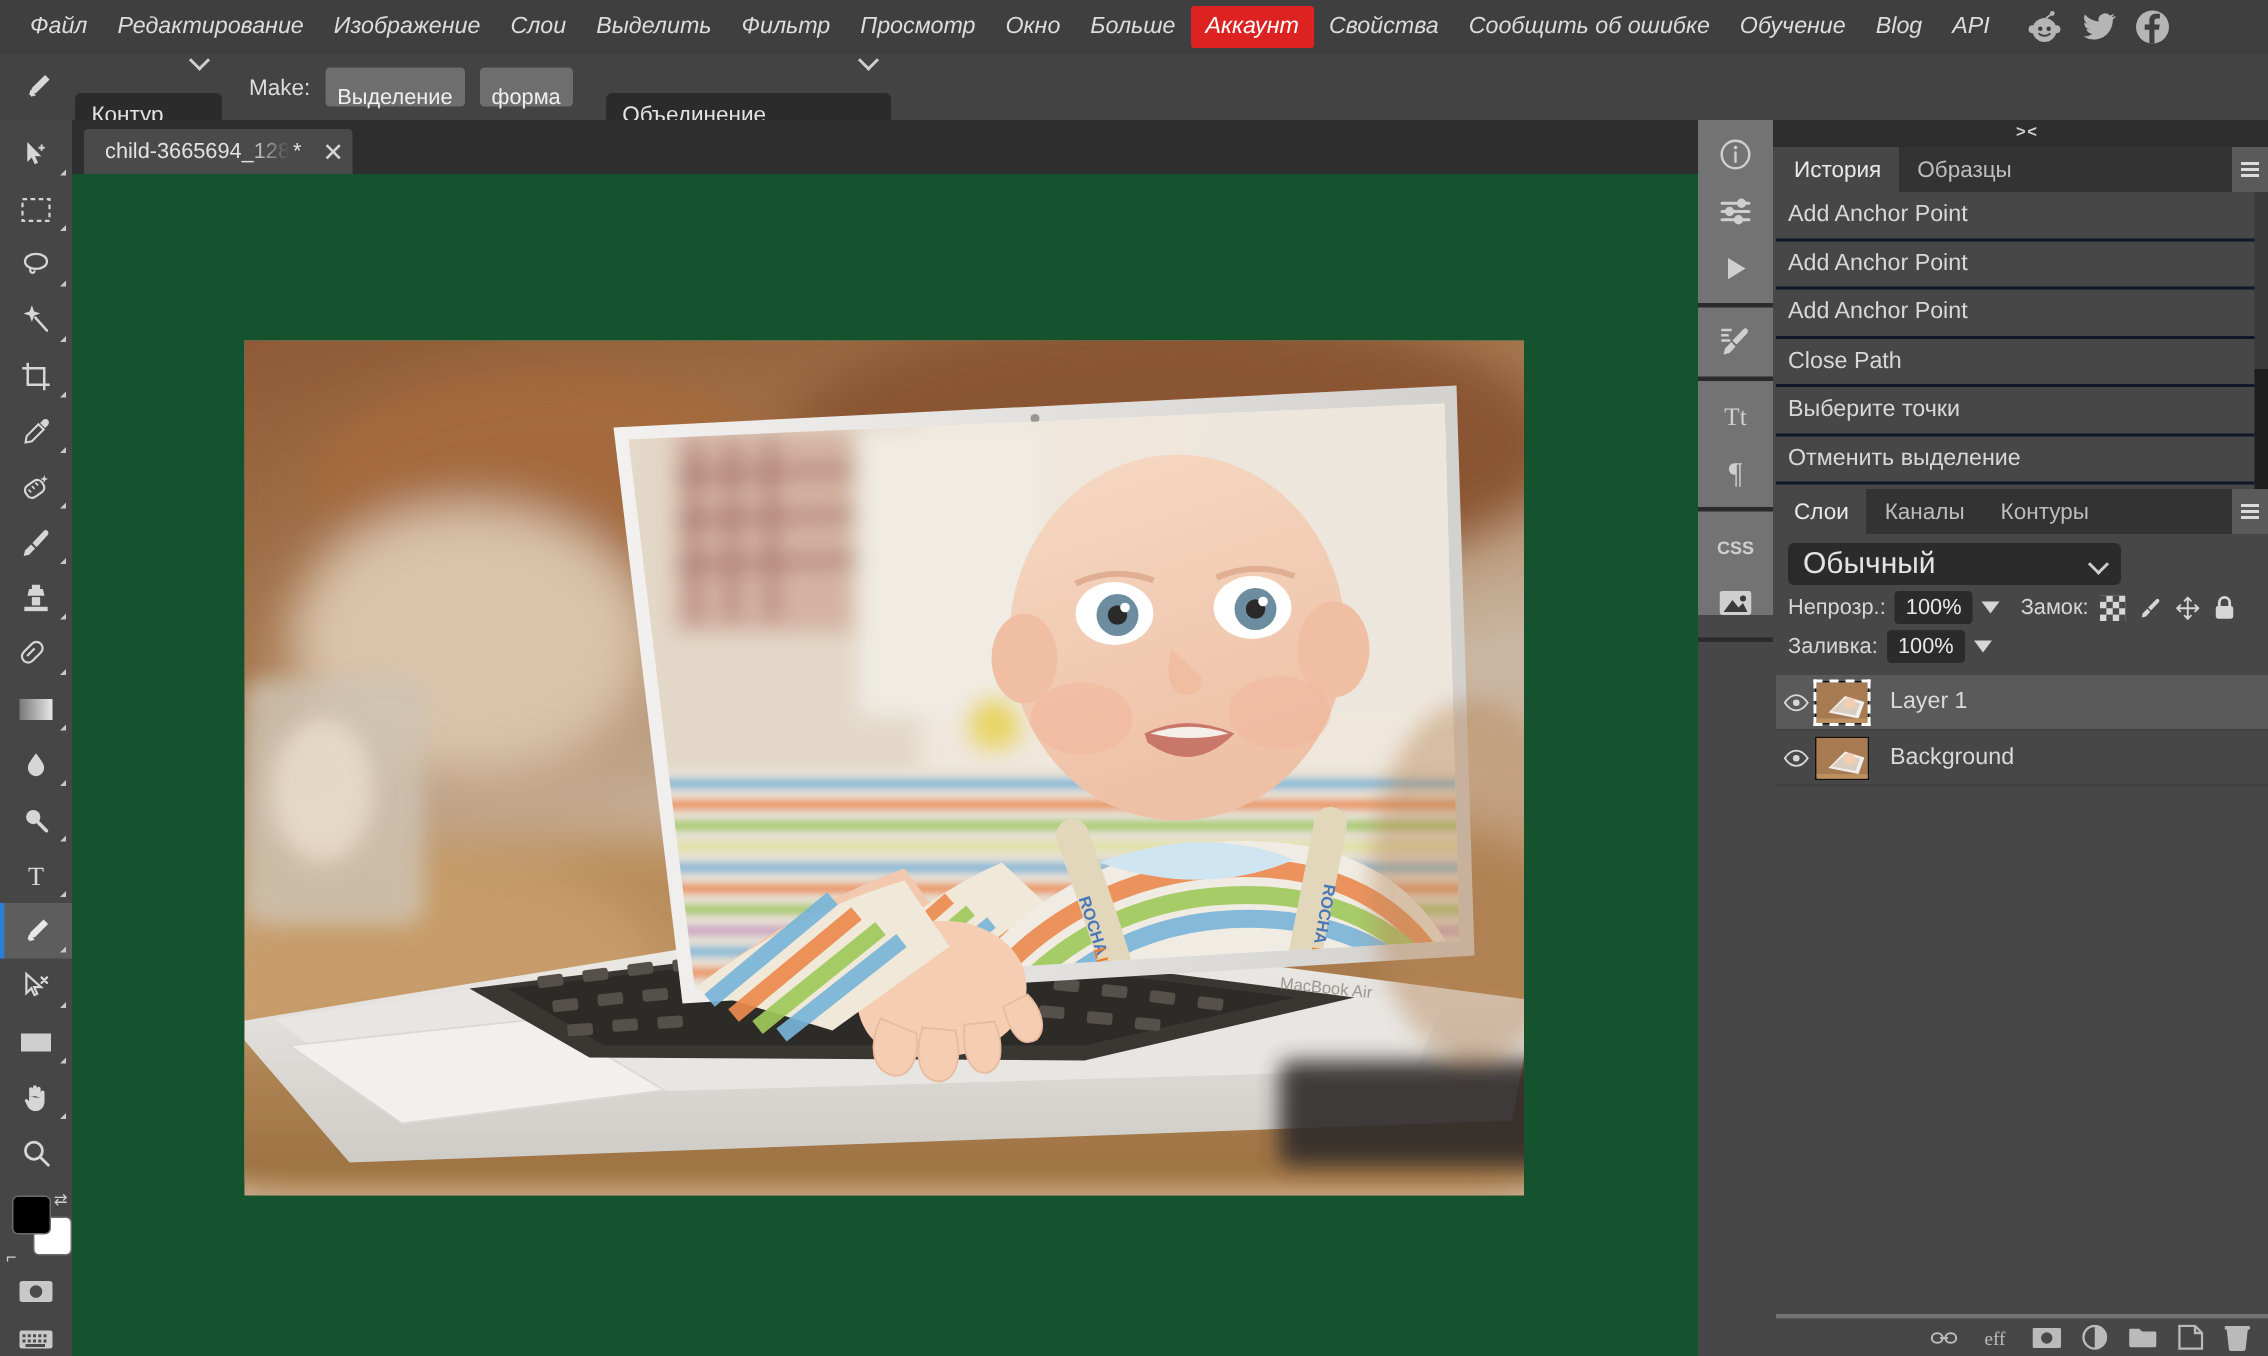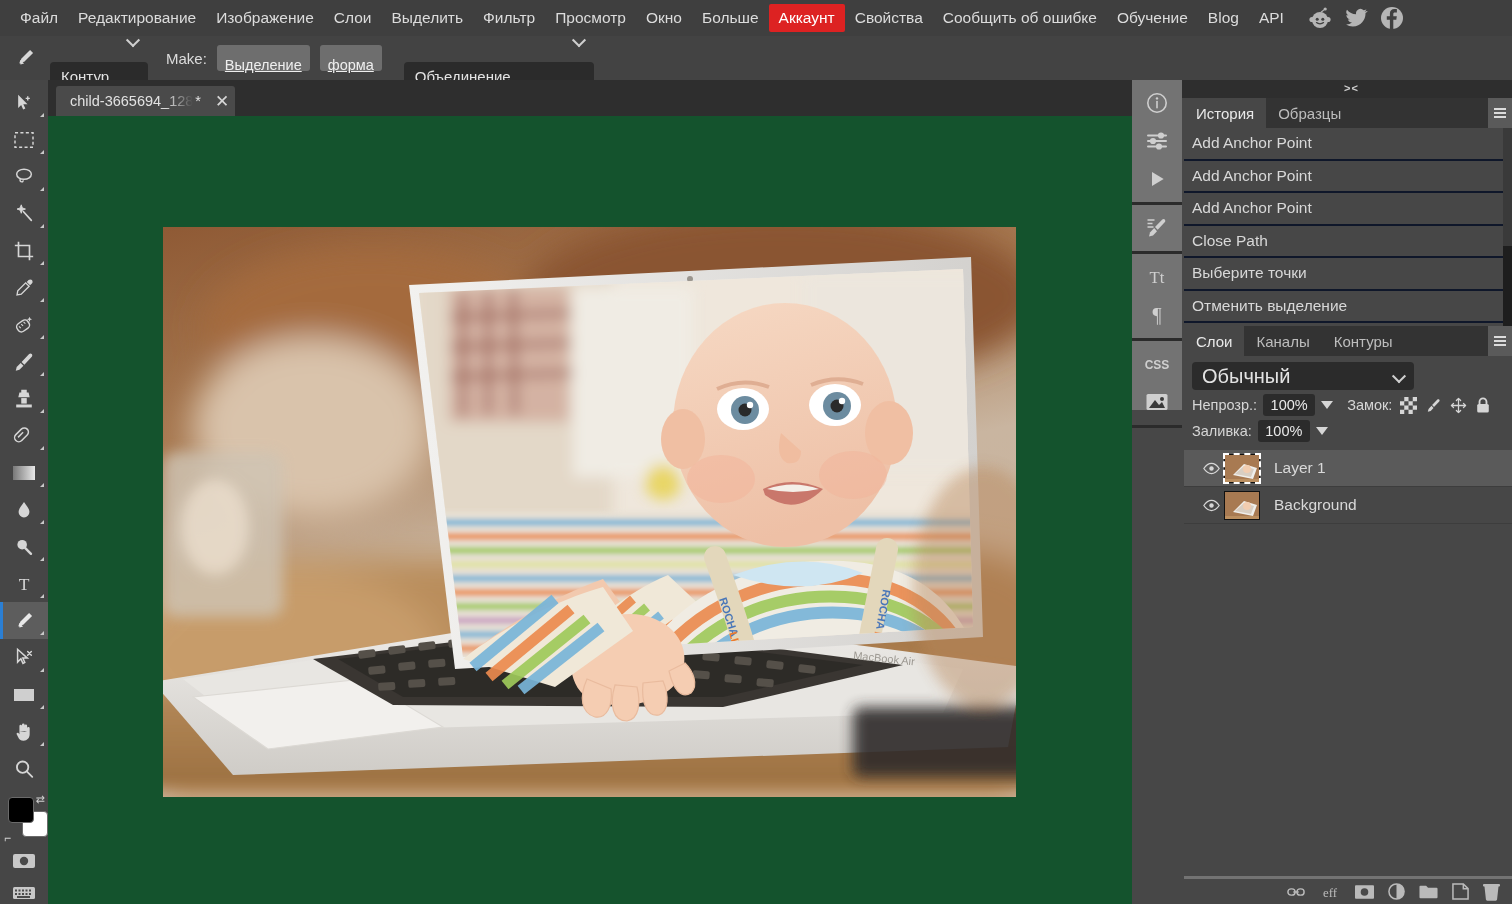--- a/index.html
+++ b/index.html
@@ -20,20 +20,21 @@
     padding-left: 10px;
     white-space: nowrap;
   }
   .menu-item {
     color: #dcdcdc;
     font-size: 15.5px;
     padding: 4px 10px;
     line-height: 20px;
     cursor: default;
     border-radius: 2px;
+    font-style: italic;
   }
   .menu-item.accent {
     background: #d22;
     color: #fff;
     font-weight: 400;
   }
   .social-wrap { display: flex; align-items: center; gap: 12px; margin-left: 14px; }
   .social-icon { width: 24px; height: 24px; display: block; opacity: .82; }
 
   
@@ -76,21 +77,20 @@
   .opt-label { color: #dcdcdc; font-size: 15px; margin-left: 8px; }
   .opt-btn {
     height: 26px;
     background: #6e6e6e;
     border: none; border-radius: 3px;
     color: #efefef;
     font-size: 14.5px;
     font-family: "Liberation Sans", sans-serif;
     padding: 12px 8px;
     cursor: pointer;
-    text-decoration: underline;
   }
 
   
   #toolbar {
     position: absolute; top: 80px; left: 0;
     width: 48px; height: 824px;
     background: #464646;
     padding-top: 4px;
   }
   .tool {
@@ -300,21 +300,21 @@
     border-left: 6px solid transparent;
     border-right: 6px solid transparent;
     border-top: 8px solid #d6d6d6;
     cursor: pointer;
   }
   .lock-icons { display: flex; align-items: center; gap: 8px; margin-left: 2px; }
 
   .layer-row {
     height: 37px;
     display: flex; align-items: center;
-    padding-left: 16px;
+    padding-left: 2px;
     border-bottom: 1px solid #3d3d3d;
     cursor: pointer;
   }
   .layer-row.sel { background: #5a5a5a; }
   .eye { width: 22px; display:flex; align-items:center; justify-content:center; cursor:pointer; }
   .lthumb {
     width: 36px; height: 29px;
     margin-left: 2px;
     border: 1px solid #111;
     overflow: hidden; position: relative;

